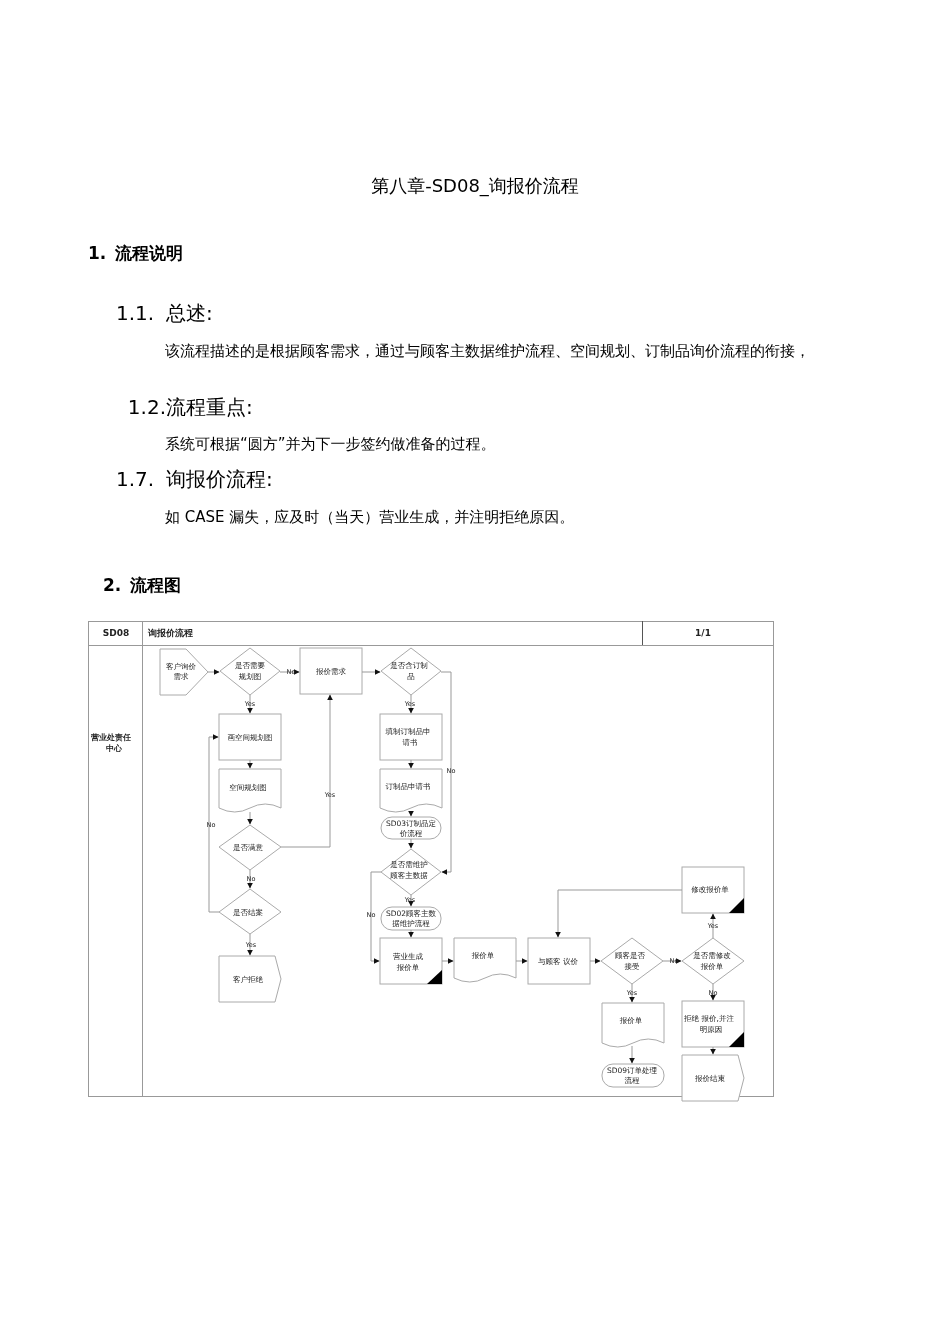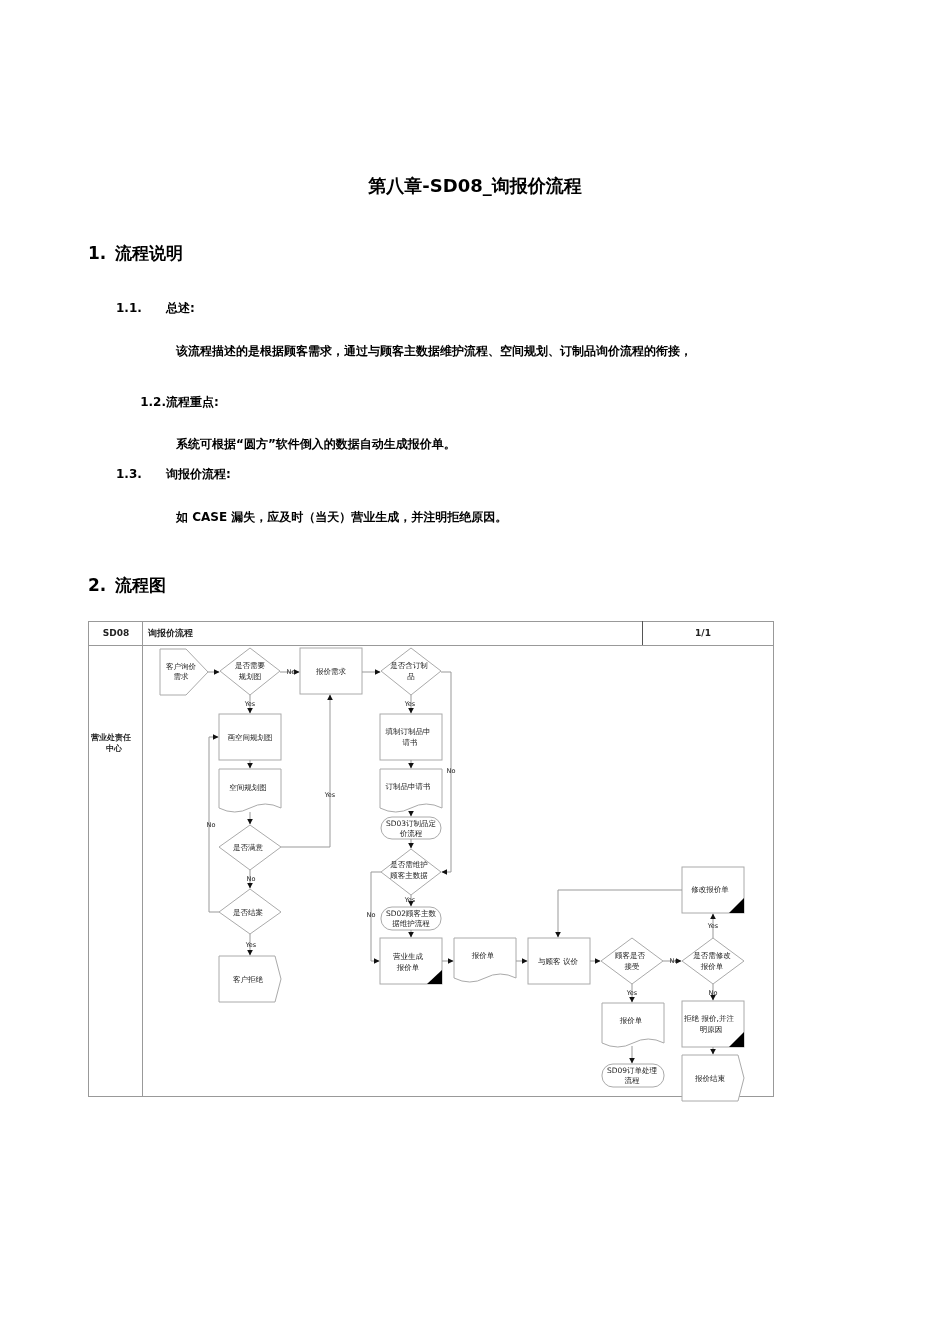--- a/index.html
+++ b/index.html
@@ -1,22 +1,22 @@
 <!DOCTYPE html>
 <html><head>
 <meta charset="utf-8">
 <style>
   html, body { margin:0; padding:0; background:#ffffff; }
   body { width:950px; height:1344px; position:relative; font-family:"DejaVu Sans", sans-serif; color:#000; }
-  .title { position:absolute; left:0; width:950px; top:174px; text-align:center; font-size:18px; font-weight:bold; }
+  .title { position:absolute; left:0; width:950px; top:174px; text-align:center; font-size:18px; font-weight:normal; }
   .h1 { position:absolute; left:88px; font-size:17px; font-weight:bold; }
   .h1 .num { display:inline-block; width:27px; }
-  .h2 { position:absolute; left:116px; font-size:12px; font-weight:bold; }
+  .h2 { position:absolute; left:116px; font-size:20px; font-weight:normal; }
   .h2 .num { display:inline-block; width:50px; }
-  .para { position:absolute; left:176px; font-size:12px; line-height:21px; width:700px;font-weight:bold; }
+  .para { position:absolute; left:165px; font-size:15px; line-height:21px; width:700px; }
   svg { position:absolute; left:0; top:0; }
   svg text { font-family:"DejaVu Sans", sans-serif; fill:#222; }
 </style>
 </head>
 <body>
 
 <div class="title">第八章-SD08_询报价流程</div>
 
 <div class="h1" style="top:242px;">
   <span class="num">1.</span><span>流程说明</span>
@@ -26,31 +26,31 @@
   <span class="num">1.1.</span><span>总述:</span>
 </div>
 <div class="para" style="top:341px;">
   <div>该流程描述的是根据顾客需求，通过与顾客主数据维护流程、空间规划、订制品询价流程的衔接，</div>
 </div>
 
 <div class="h2" style="top:394px;text-align:right;">
   <span class="num">1.2.</span><span>流程重点:</span>
 </div>
 <div class="para" style="top:434px;">
-  <div>系统可根据“圆方”软件倒入的数据自动生成报价单。</div>
+  <div>系统可根据“圆方”并为下一步签约做准备的过程。</div>
 </div>
 
 <div class="h2" style="top:466px;">
-  <span class="num">1.3.</span><span>询报价流程:</span>
+  <span class="num">1.7.</span><span>询报价流程:</span>
 </div>
 <div class="para" style="top:507px;">
   <div>如 CASE 漏失，应及时（当天）营业生成，并注明拒绝原因。</div>
 </div>
 
-<div class="h1" style="top:574px;">
+<div class="h1" style="top:574px;margin-left:15px;">
   <span class="num">2.</span><span>流程图</span>
 </div>
 
 <svg width="950" height="1344">
   <defs>
     <marker id="arr" viewBox="0 0 10 10" refX="9" refY="5" markerWidth="6" markerHeight="6" orient="auto">
       <path d="M0,0 L10,5 L0,10 z" fill="#111"></path>
     </marker>
   </defs>
 

